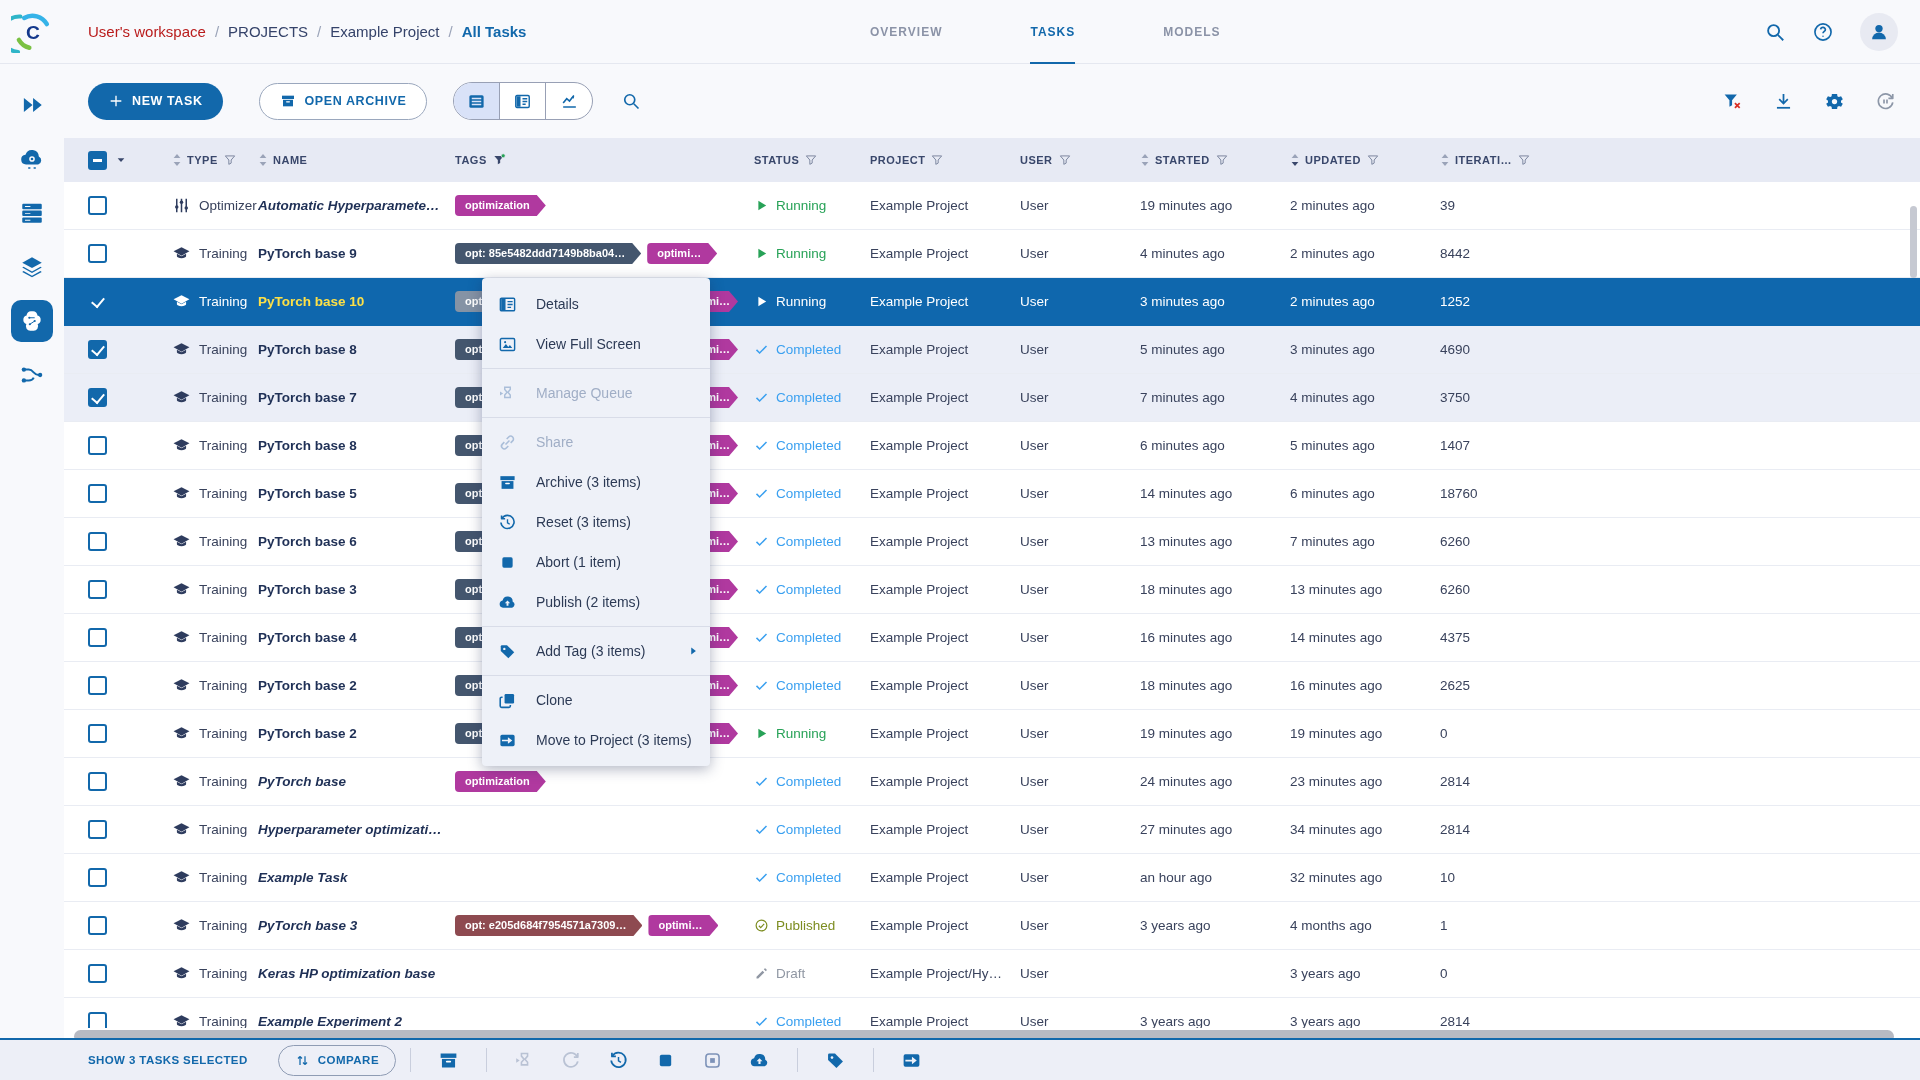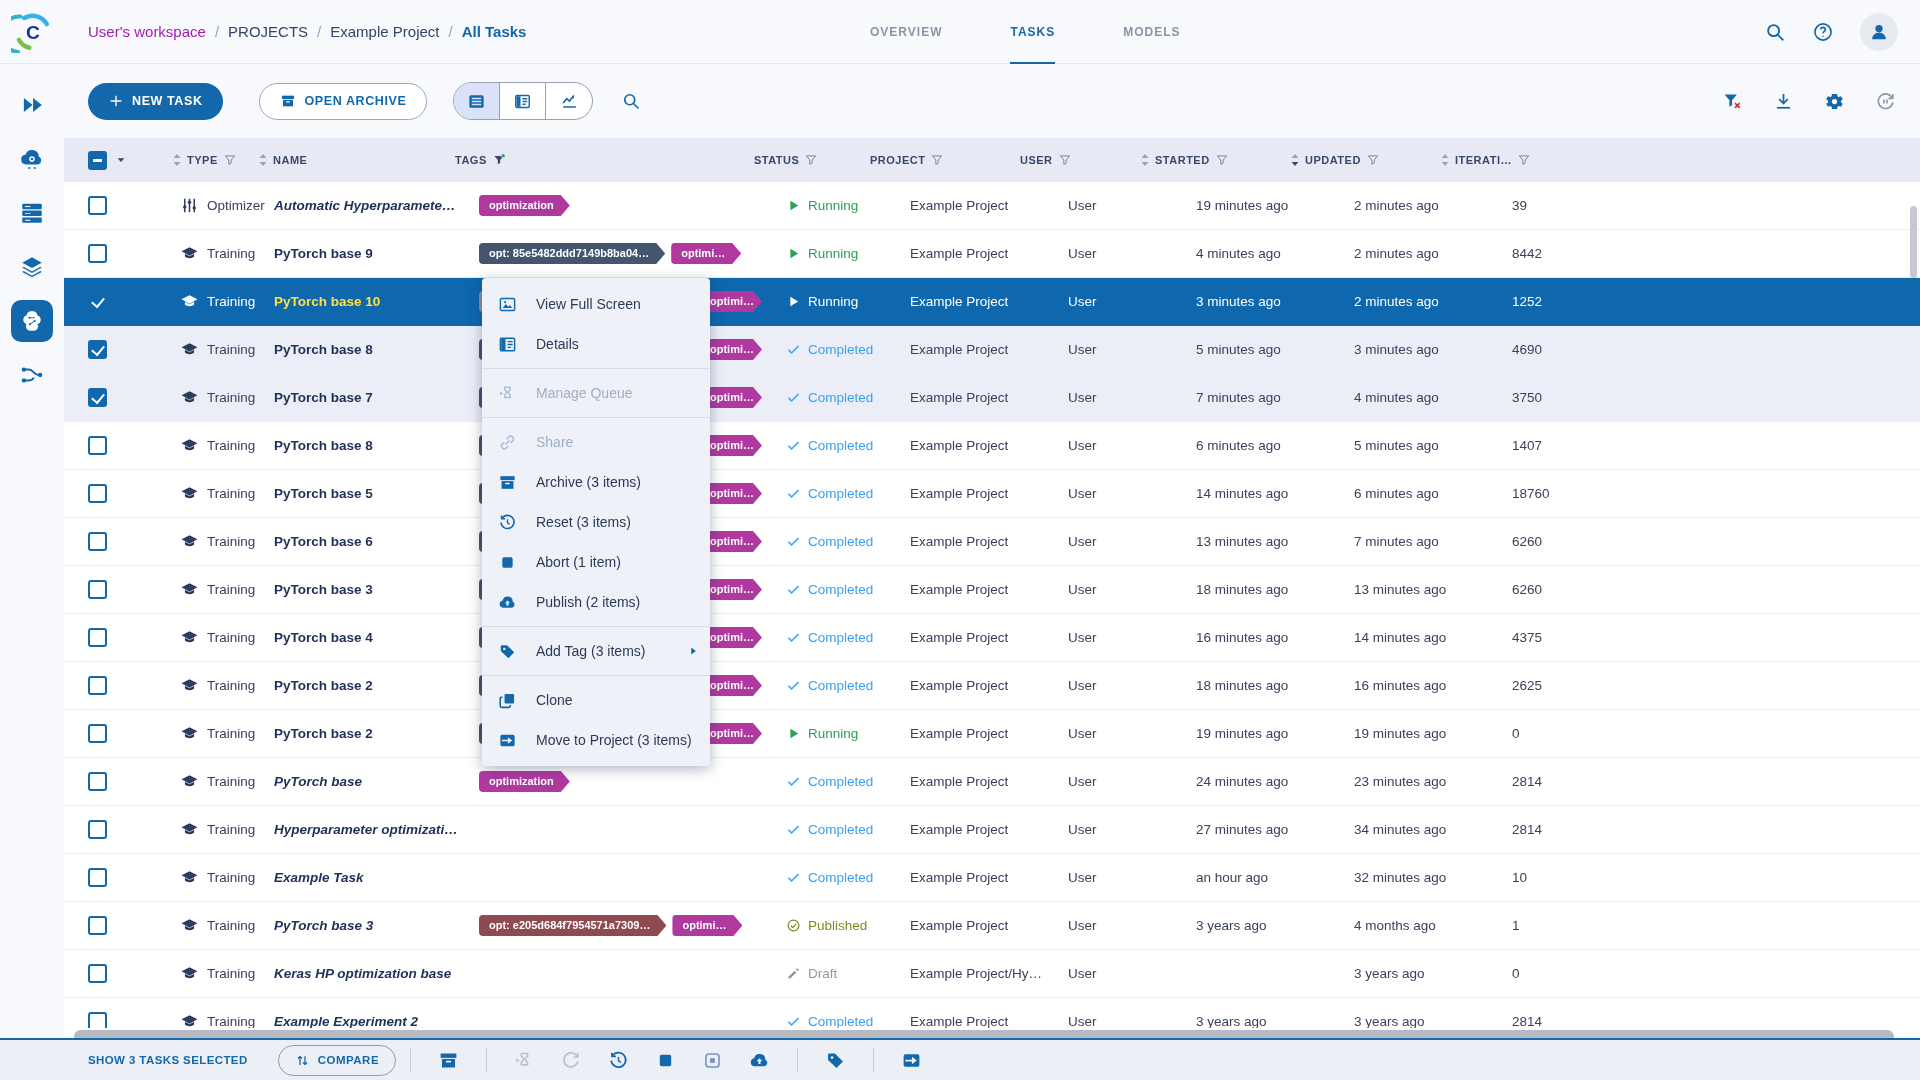--- a/index.html
+++ b/index.html
@@ -5,24 +5,24 @@
   * { margin:0; padding:0; box-sizing:border-box; }
   html,body { width:1920px; height:1080px; overflow:hidden; font-family:"Liberation Sans", sans-serif; background:#fff; }
   .app { position:relative; width:1920px; height:1080px; }
 
   
   .topbar { position:absolute; left:0; top:0; width:1920px; height:64px; background:#f8f9fc; border-bottom:1px solid #e5e8f0; display:flex; align-items:center; z-index:5; }
   .logo { width:64px; height:64px; display:flex; align-items:center; justify-content:center; cursor:pointer; }
   .logo svg { width:42px; height:42px; }
   .crumbs { margin-left:24px; font-size:15px; display:flex; align-items:center; gap:9px; white-space:nowrap; }
   .crumb { color:#35436a; }
-  .crumb.link { color:#a21caf; cursor:pointer;text-align:right; }
+  .crumb.link { color:#b91c1c; cursor:pointer;text-align:right; }
   .crumb.current { color:#1268ab; font-weight:700; }
   .crumb-sep { color:#9aa3b8; }
-  .tabs { position:absolute; left:870px; top:0; height:64px; display:flex; align-items:stretch; gap:68px; }
+  .tabs { position:absolute; left:870px; top:0; height:64px; display:flex; align-items:stretch; gap:88px; }
   .tab { display:flex; align-items:center; font-size:12px; font-weight:700; letter-spacing:1px; color:#8b93a7; cursor:pointer; border-bottom:2px solid transparent; padding-top:2px; }
   .tab.active { color:#1268ab; border-bottom-color:#1268ab; }
   .top-icons { position:absolute; right:22px; top:0; height:64px; display:flex; align-items:center; gap:26px; }
   .top-icons .ic { color:#1268ab; width:22px; height:22px; cursor:pointer; }
   .avatar-wrap { width:38px; height:38px; border-radius:50%; background:#e8eaf2; display:flex; align-items:center; justify-content:center; cursor:pointer; }
   .avatar-wrap .ic { width:22px; height:22px; color:#1268ab; }
 
   
   .sidebar { position:absolute; left:0; top:64px; width:64px; height:974px; background:#f8f9fc; display:flex; flex-direction:column; align-items:center; padding-top:14px; z-index:4; }
   .side-item { width:54px; height:54px; display:flex; align-items:center; justify-content:center; cursor:pointer; }
@@ -52,21 +52,21 @@
   .th { display:flex; align-items:center; gap:5px; overflow:hidden; }
   .th .sort { width:10px; height:14px; flex:none; cursor:pointer; }
   .th .funnel { width:14px; height:14px; color:#7c87a0; flex:none; cursor:pointer; }
   .th .funnel.active { color:#39476b; }
   .sort .tri { fill:#9aa3b8; }
   .sort .tri.on { fill:#39476b; }
   .hd-check { padding-left:24px; display:flex; align-items:center; gap:6px; }
   .caret { width:16px; height:16px; color:#39476b; cursor:pointer; }
 
   .rows { position:relative; height:846px; overflow:hidden; background:#fff; }
-  .row { height:48px; display:grid; align-items:center; border-bottom:1px solid #e9ecf3; background:#fff; cursor:pointer;gap:8px; }
+  .row { height:48px; display:grid; align-items:center; border-bottom:1px solid #e9ecf3; background:#fff; cursor:pointer; }
   .row.checked { background:#ebeef7; }
   .row.selected { background:#0f67ad; border-bottom-color:#0f67ad; }
   .cell { overflow:hidden; white-space:nowrap; font-size:13.5px; color:#39425c; display:flex; align-items:center; }
   .row.selected .cell { color:#fff; }
   .cell-check { padding-left:24px; }
   .cb { width:19px; height:19px; border:2px solid #1268ab; border-radius:3px; background:#fff; flex:none; position:relative; }
   .cb.on { background:#1268ab; }
   .cb.on::after { content:""; position:absolute; left:4px; top:1px; width:6px; height:10px; border:solid #fff; border-width:0 2.4px 2.4px 0; transform:rotate(40deg); }
   .row.selected .cb { border-color:transparent; background:transparent; }
   .cell-type { gap:8px; }
@@ -1061,36 +1061,36 @@
             <path d="M5 11h7.5V7.8l5.5 4.2-5.5 4.2V13H5v-2z" fill="#eef1f8"></path>
           </svg>
         </span>
       </div>
   </footer>
 
   <div class="ctx" id="ctxMenu">
       <div class="ctx-item">
         <span class="ic ">
           <svg viewBox="0 0 24 24" fill="currentColor">
+            <rect x="3" y="4" width="18" height="16" rx="1.5" fill="none" stroke="currentColor" stroke-width="1.8"></rect>
+            <path d="M4 5h5.5v14H4z"></path>
+            <path d="M12 8.5h6.5M12 12h6.5M12 15.5h4.5" stroke="currentColor" stroke-width="1.6"></path>
+          </svg>
+        </span>
+        <span>Details</span>
+      </div>
+      <div class="ctx-item">
+        <span class="ic ">
+          <svg viewBox="0 0 24 24" fill="currentColor">
             <rect x="3" y="4.5" width="18" height="15" rx="1.5" fill="none" stroke="currentColor" stroke-width="1.8"></rect>
             <path d="M6 16.5l4-5 3 3.5 2-2.5 3 4z"></path>
             <circle cx="9" cy="9" r="1.3"></circle>
           </svg>
         </span>
         <span>View Full Screen</span>
-      </div>
-      <div class="ctx-item">
-        <span class="ic ">
-          <svg viewBox="0 0 24 24" fill="currentColor">
-            <rect x="3" y="4" width="18" height="16" rx="1.5" fill="none" stroke="currentColor" stroke-width="1.8"></rect>
-            <path d="M4 5h5.5v14H4z"></path>
-            <path d="M12 8.5h6.5M12 12h6.5M12 15.5h4.5" stroke="currentColor" stroke-width="1.6"></path>
-          </svg>
-        </span>
-        <span>Details</span>
       </div>
       <div class="ctx-div"></div>
       <div class="ctx-item disabled">
         <span class="ic ">
           <svg viewBox="0 0 24 24" fill="none" stroke="currentColor" stroke-width="1.8">
             <path d="M8.5 4h7v3l-3 3.5L15.5 14v3h-7v-3l3-3.5L8.5 7V4z"></path>
             <path d="M2.5 9.5l4 2.5-4 2.5v-5z" fill="currentColor" stroke="none"></path>
           </svg>
         </span>
         <span>Manage Queue</span>

